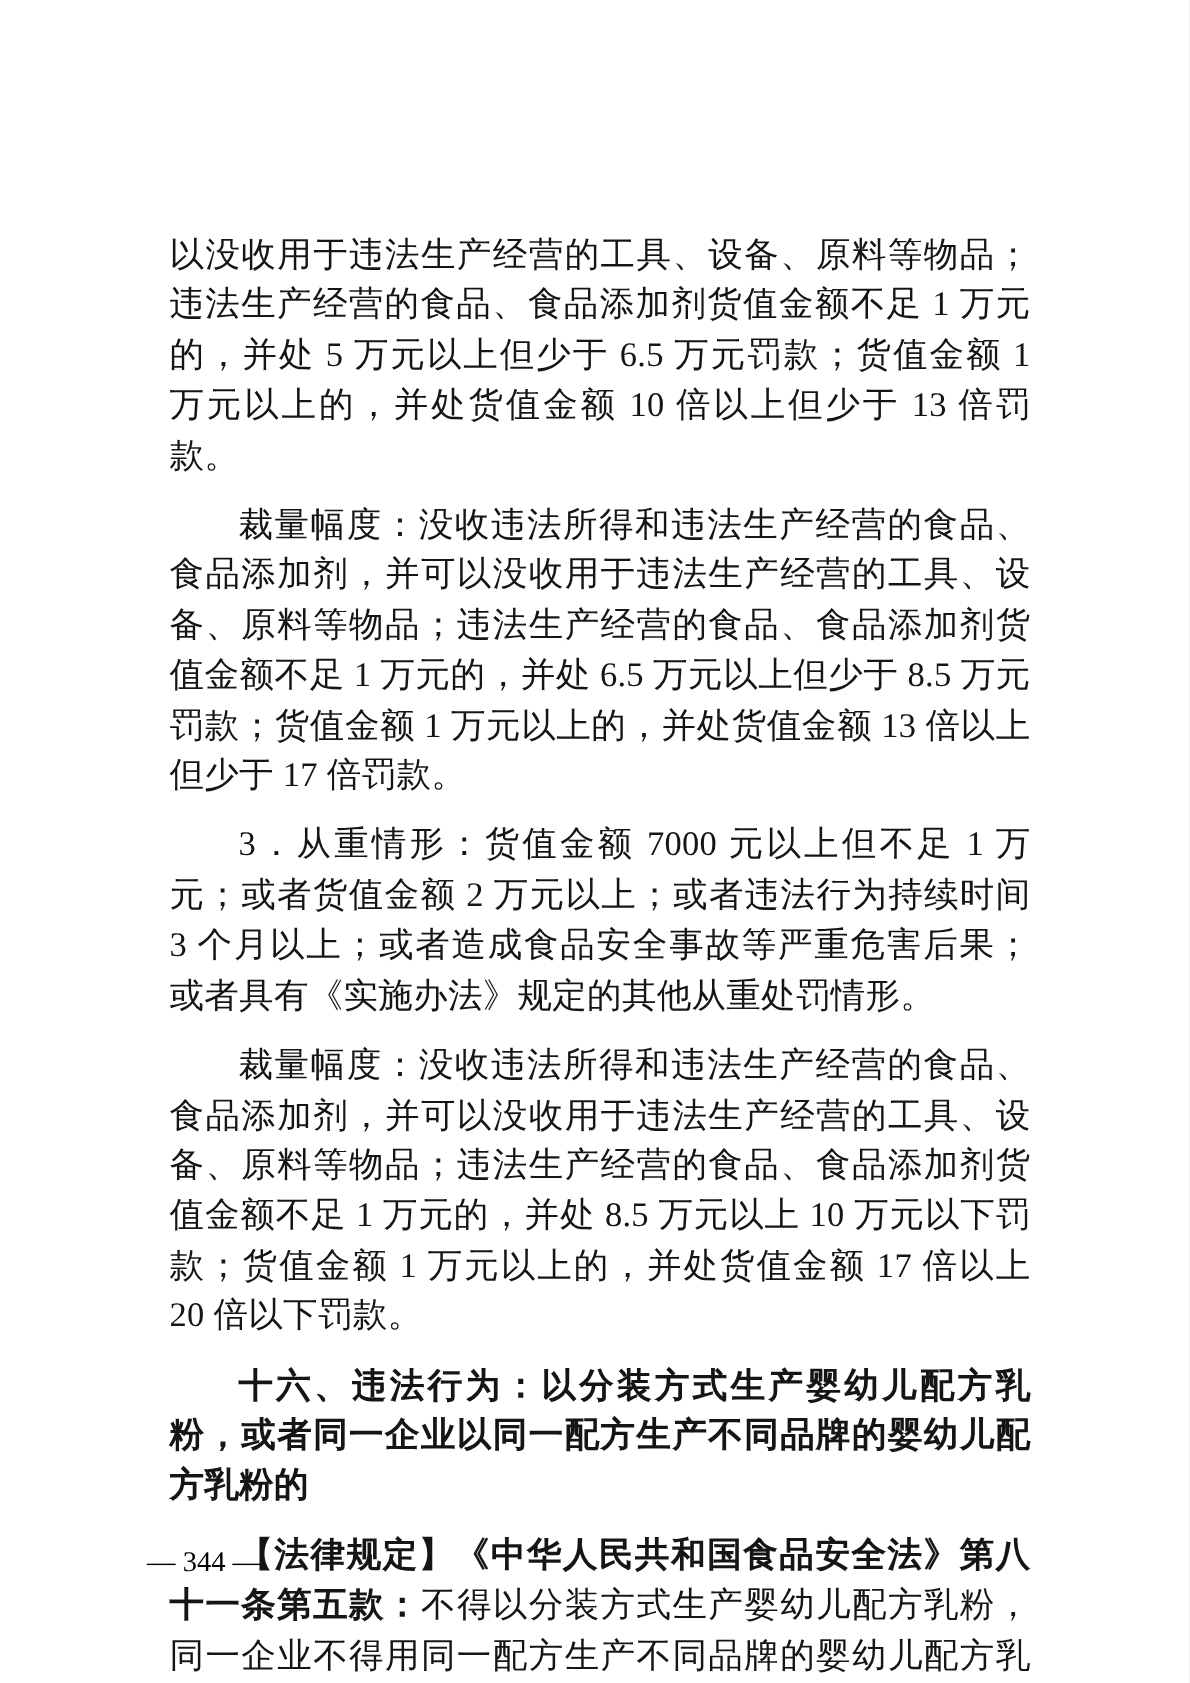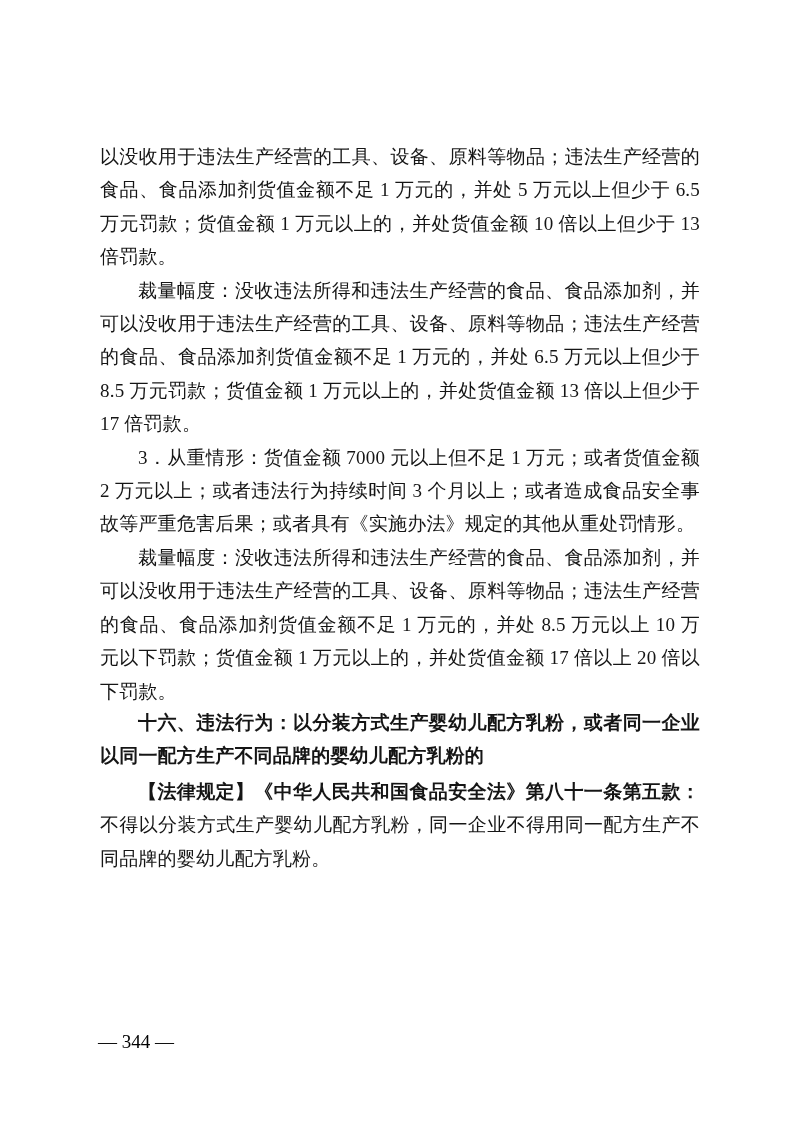--- a/index.html
+++ b/index.html
@@ -16,33 +16,33 @@
     font-family: "Liberation Serif", "DejaVu Serif", serif;
     color: #151515;
   }
   .content {
     position: absolute;
     left: 100px;
     top: 140px;
     width: 600px;
   }
   .content p {
-    margin: 0;
-    font-size: 19px;
+    margin: 13px;
+    font-size: 23px;
     line-height: 33.4px;
     text-align: justify;
     text-justify: inter-ideograph;
     letter-spacing: 0.2px;
   }
   .content p.indent {
     text-indent: 2em;
   }
   .heading {
     font-weight: 700;
-    font-family: Liberation Mono, monospace;
+    font-family: Liberation Serif, serif;
   }
   .lead {
     font-weight: 700;
     font-family: "Liberation Sans", "DejaVu Sans", sans-serif;
   }
   .footer {
     position: absolute;
     left: 98px;
     top: 1030px;
     font-size: 19px;

